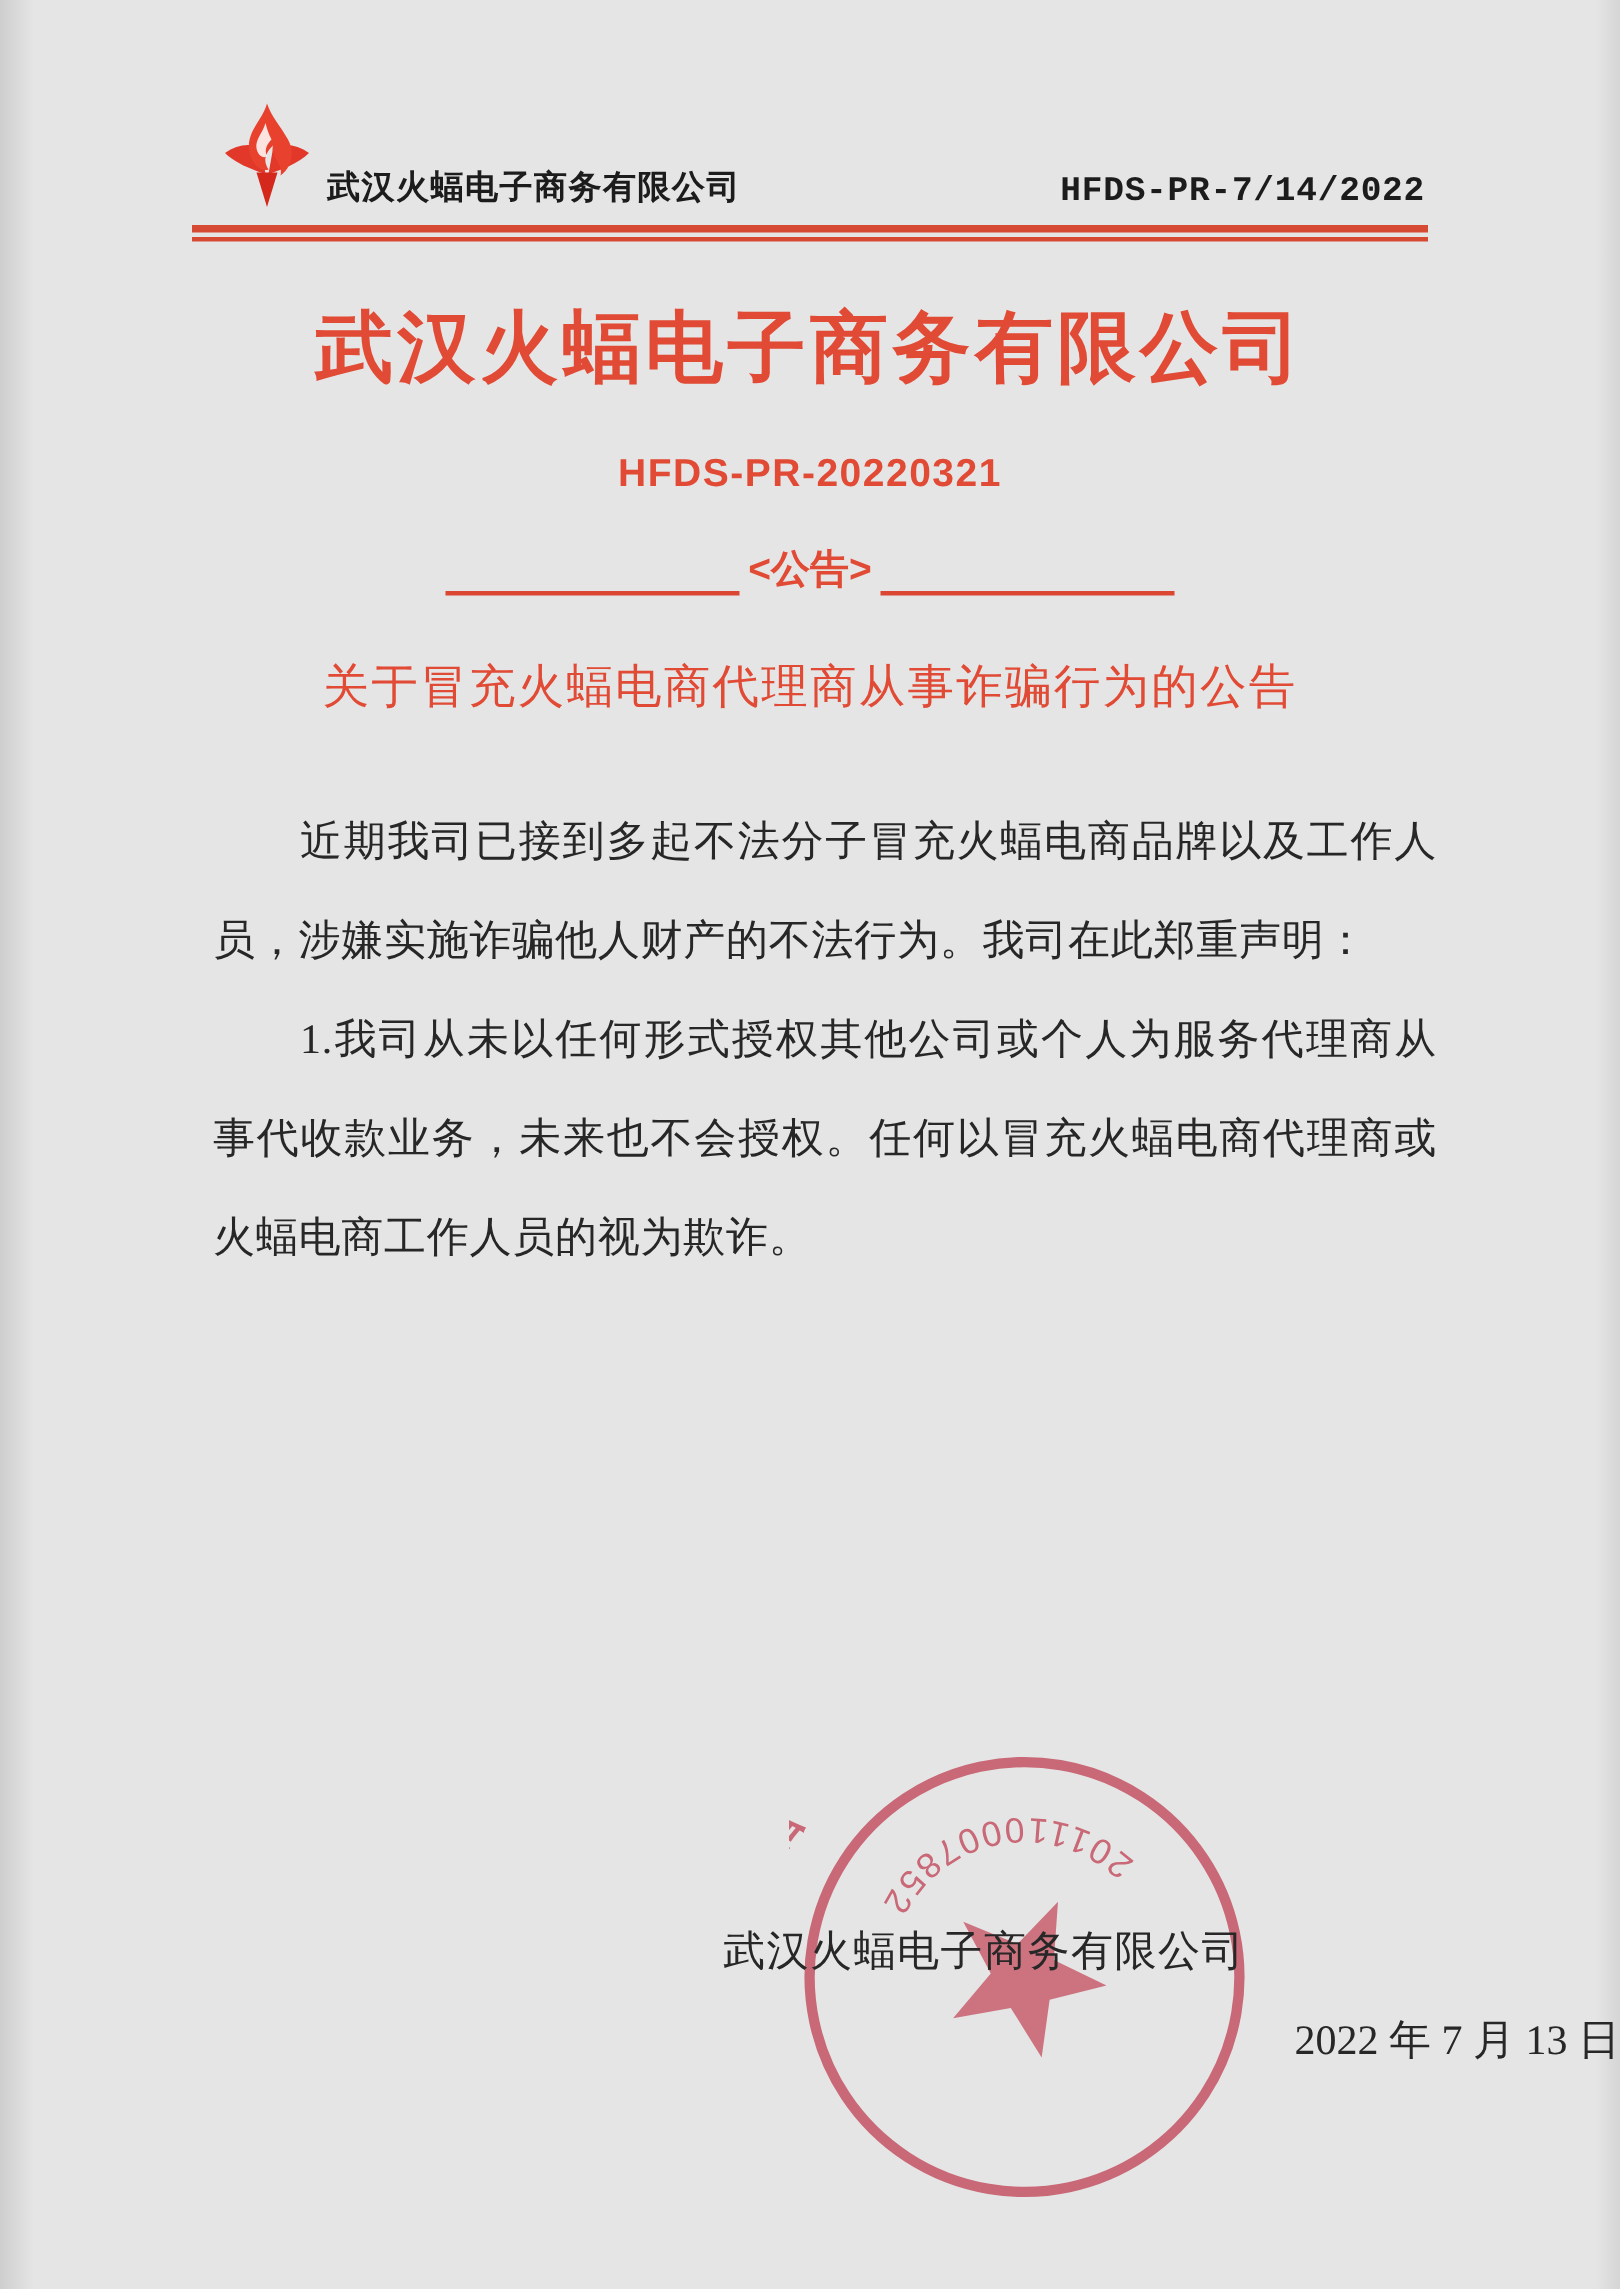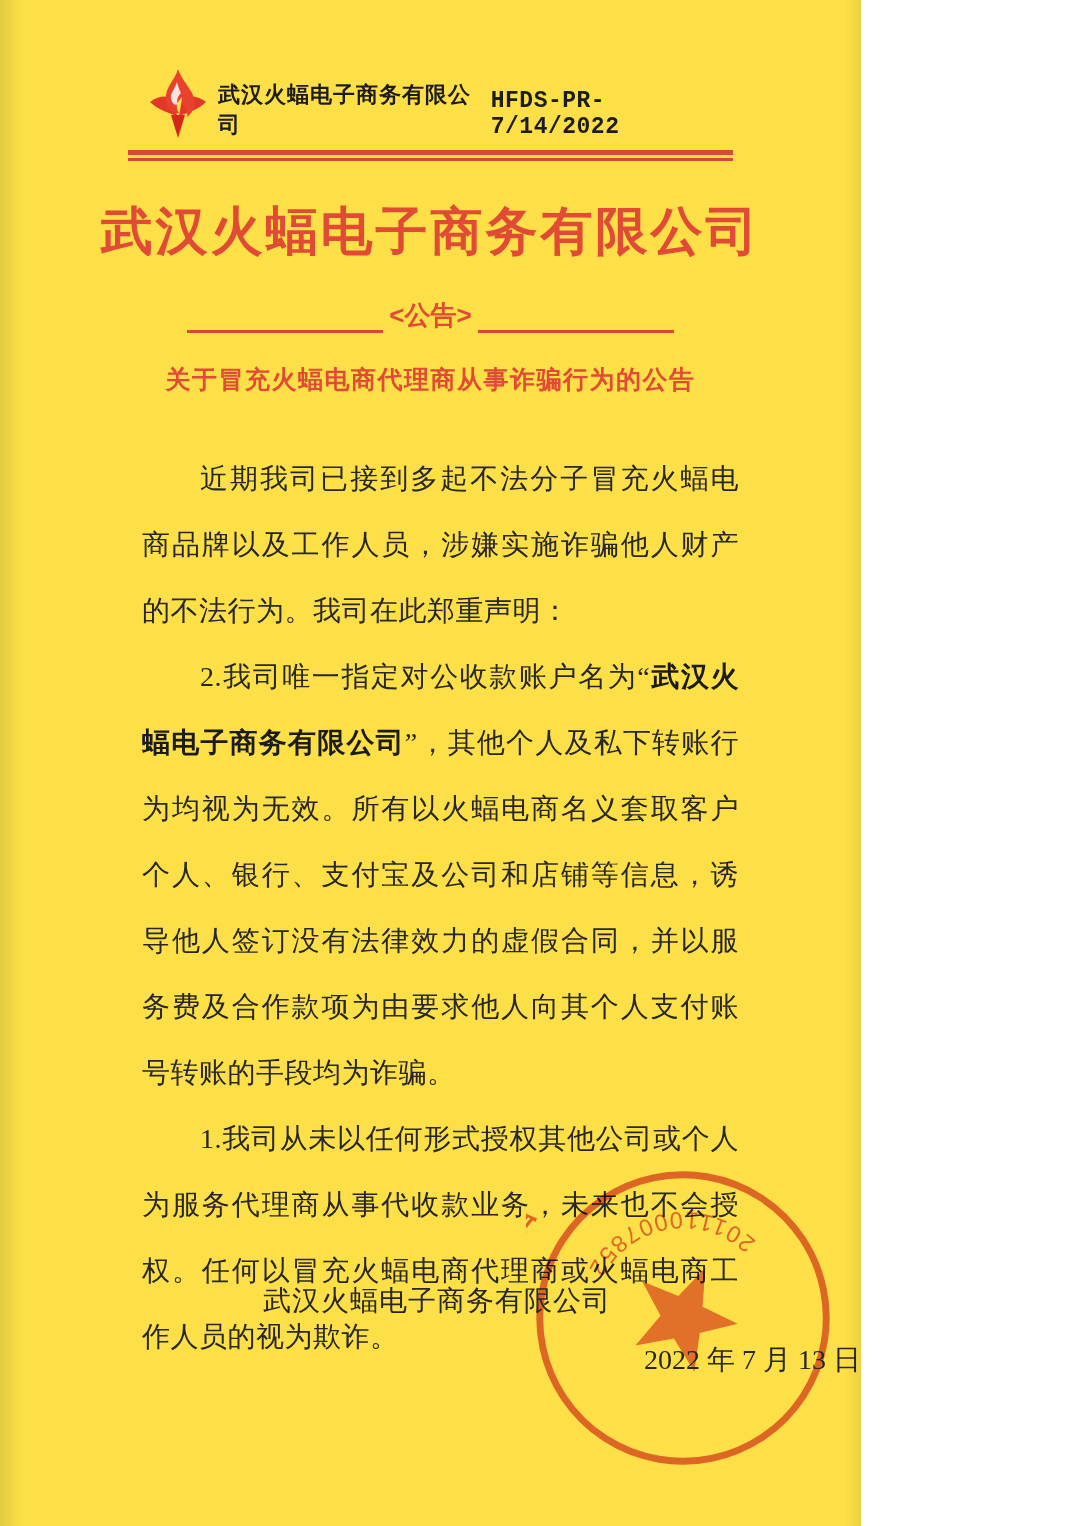--- a/index.html
+++ b/index.html
@@ -1,21 +1,21 @@
 <!DOCTYPE html>
 <html><head>
 <meta charset="utf-8">
 <style>
   * { margin: 0; padding: 0; box-sizing: border-box; }
   html, body { background: #ffffff; }
   .page {
     position: relative;
-    width: 861px;
+    width: 1080px;
     height: 1526px;
-    background: #fde047;
+    background: #e5e5e5;
     overflow: hidden;
     font-family: "Liberation Serif", serif;
   }
   
   .page::before {
     content: "";
     position: absolute; left: 0; top: 0; bottom: 0; width: 30px;
     background: linear-gradient(90deg, rgba(0,0,0,0.10), rgba(0,0,0,0) 75%);
     pointer-events: none;
   }
@@ -88,25 +88,25 @@
     background: #dc4731;
   }
   .notice-tag {
     font-family: "Liberation Sans", sans-serif;
     font-weight: bold;
     font-size: 26px;
     color: #e14b36;
     padding: 0 6px;
   }
   .doc-subject {
-    margin-top: 30px;
+    margin-top: 40px;
     text-align: center;
     font-family: "Liberation Sans", sans-serif;
-    font-weight: bold;
-    font-size: 25px;
+    font-weight: normal;
+    font-size: 31px;
     letter-spacing: 1.5px;
     color: #e14b36;
   }
 
   
   .body-text {
     margin: 50px 122px 0 142px;
     font-size: 28px;
     line-height: 66px;
     letter-spacing: 0.5px;
@@ -163,30 +163,30 @@
 
       <path d="M30 1 C27 12 17 19 18 31 C19 41 26 47 31 45 C27 39 29 34 34 29 C32 37 41 40 39 49 C46 44 49 34 44 25 C39 16 33 10 30 1 Z" fill="#e8422f"></path>
       <path d="M29 14 C27 21 22 25 23 31 C24 36 28 38 30 36 C28 32 30 28 33 25 C31 21 30 18 29 14 Z" fill="#ffffff" opacity="0.85"></path>
     </svg>
     <div class="lh-company">武汉火蝠电子商务有限公司</div>
     <div class="lh-ref">HFDS-PR-7/14/2022</div>
   </div>
   <div class="head-rule"></div>
 
   <div class="doc-title">武汉火蝠电子商务有限公司</div>
+  <div class="doc-number">HFDS-PR-20220321</div>
   <div class="notice-row">
     <span class="notice-dash"></span>
     <span class="notice-tag">&lt;公告&gt;</span>
     <span class="notice-dash"></span>
   </div>
   <div class="doc-subject">关于冒充火蝠电商代理商从事诈骗行为的公告</div>
 
   <div class="body-text">
     <p>近期我司已接到多起不法分子冒充火蝠电商品牌以及工作人员，涉嫌实施诈骗他人财产的不法行为。我司在此郑重声明：</p>
-    <p><span>2.我司唯一指定对公收款账户名为“</span><span class="b">武汉火蝠电子商务有限公司</span><span>”，其他个人及私下转账行为均视为无效。所有以火蝠电商名义套取客户个人、银行、支付宝及公司和店铺等信息，诱导他人签订没有法律效力的虚假合同，并以服务费及合作款项为由要求他人向其个人支付账号转账的手段均为诈骗。</span></p>
     <p>1.我司从未以任何形式授权其他公司或个人为服务代理商从事代收款业务，未来也不会授权。任何以冒充火蝠电商代理商或火蝠电商工作人员的视为欺诈。</p>
   </div>
 
   <div class="sig-company">武汉火蝠电子商务有限公司</div>
   <div class="sig-date">2022 年 7 月 13 日</div>
 
   <svg class="seal" viewBox="0 0 320 320" aria-hidden="true">
     <g transform="rotate(168 160 160)" opacity="0.82">
       <circle cx="160" cy="160" r="146" fill="none" stroke="#d95668" stroke-width="7"></circle>
       <polygon points="160,104 173.5,141.4 213.3,142.7 181.9,167.1 192.9,205.3 160,183 127.1,205.3 138.1,167.1 106.7,142.7 146.5,141.4" fill="#dd6474"></polygon>

